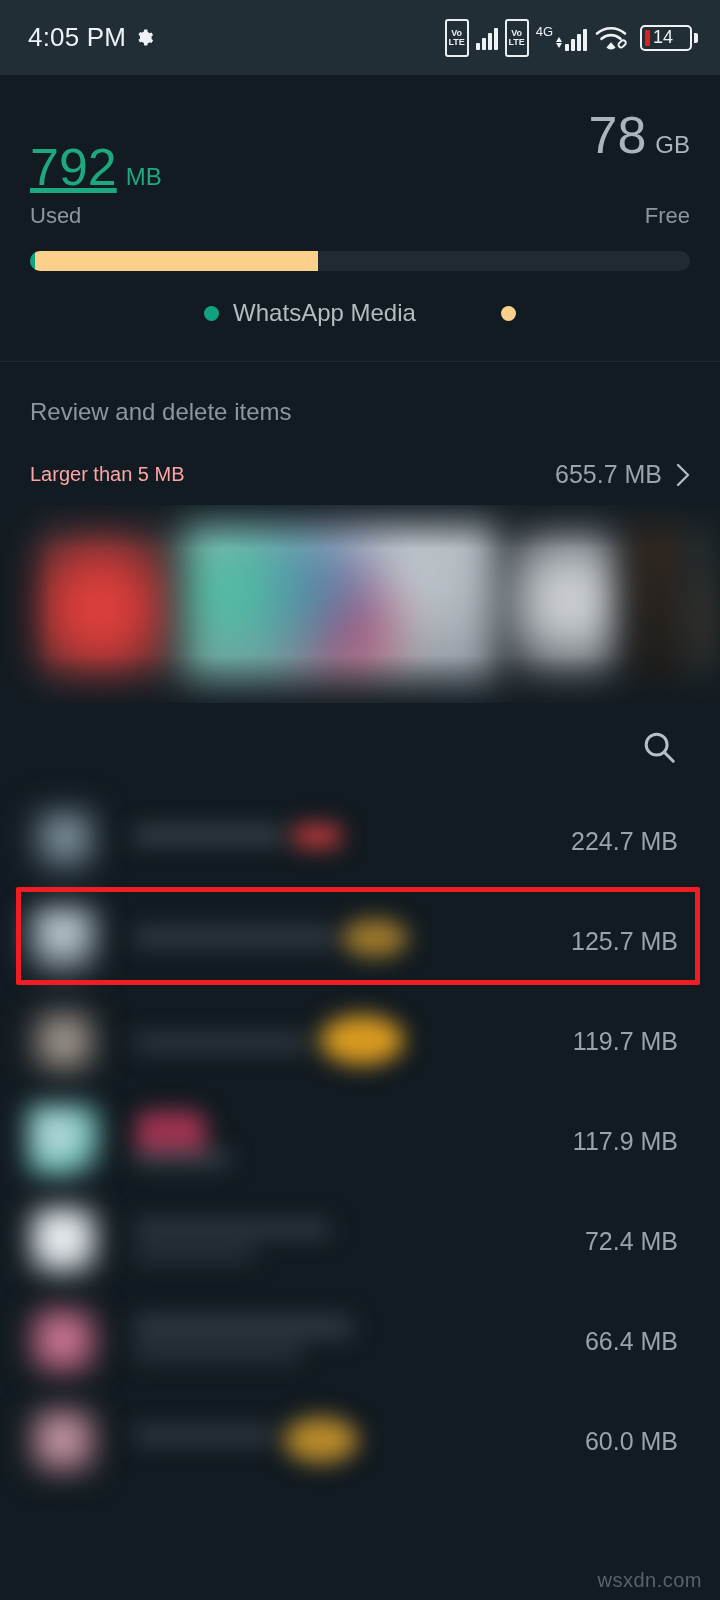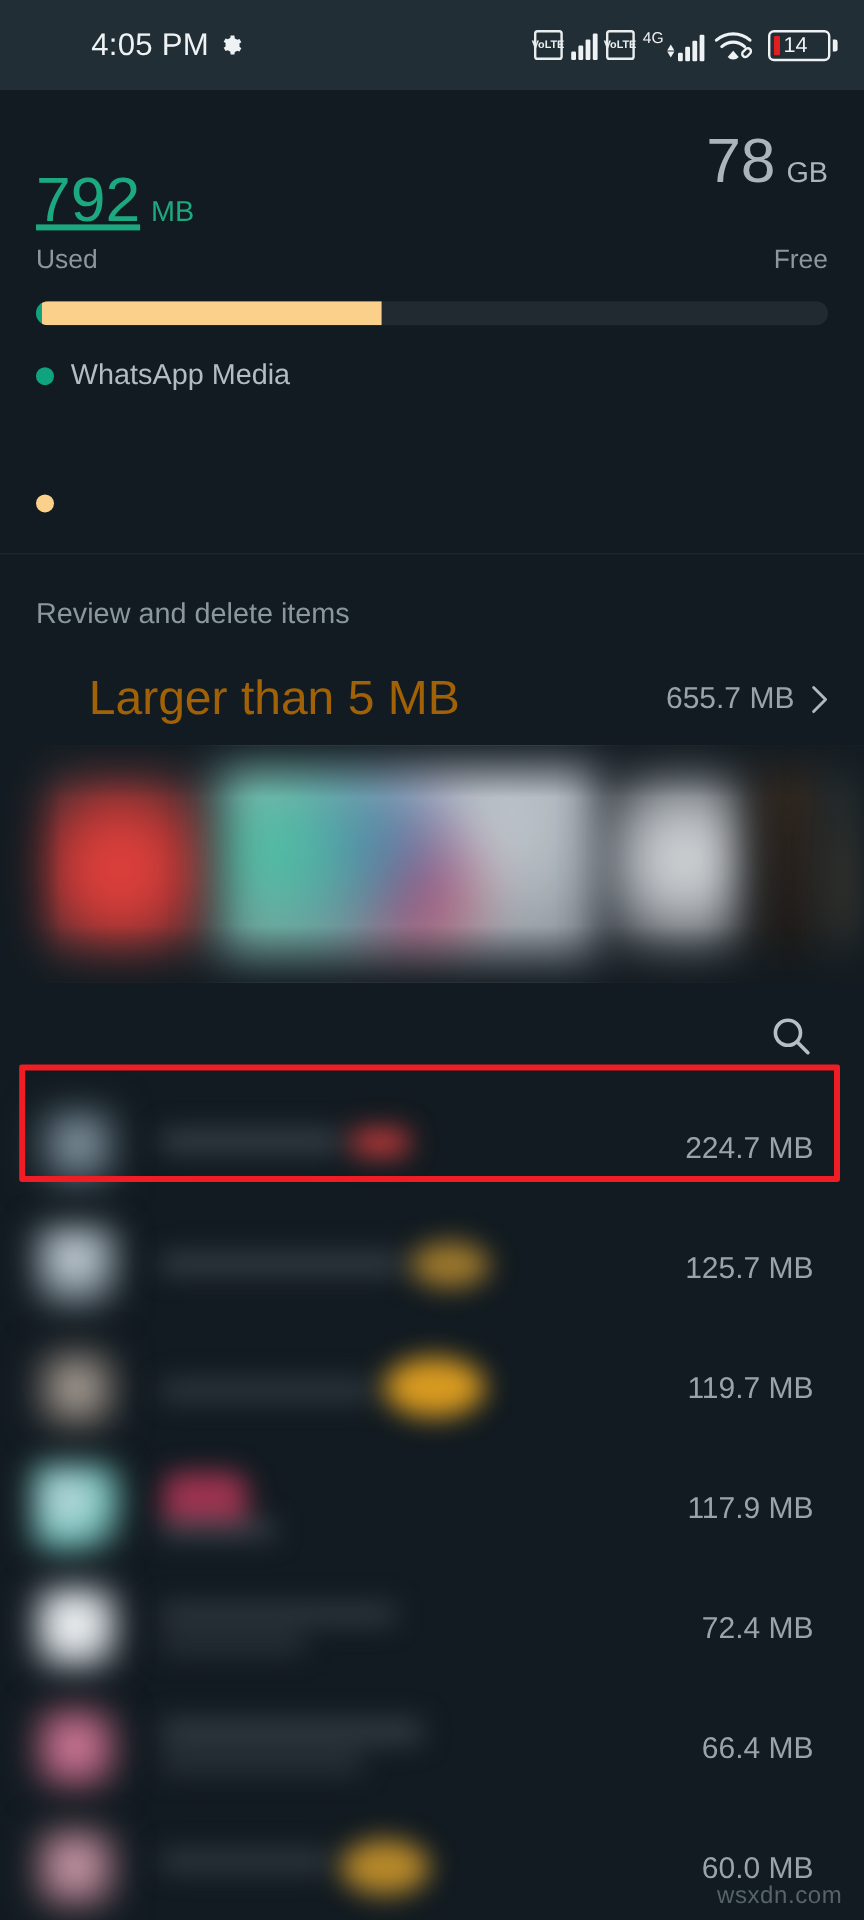--- a/index.html
+++ b/index.html
@@ -10,27 +10,27 @@
     overflow:hidden;
   }
   .screen { position:relative; width:720px; height:1600px; background:#121b21; }
 
   
   .statusbar {
     height:75px; background:#222e35;
     display:flex; align-items:center; justify-content:space-between;
     padding:0 22px 0 28px;
   }
-  .sb-left { display:flex; align-items:center; gap:9px;margin-left:48px; }
+  .sb-left { display:flex; align-items:center; gap:9px; }
   .sb-time { color:#eef2f4; font-size:26px; font-weight:400; letter-spacing:.2px; }
   .sb-gear { width:19px; height:19px; display:block; }
   .sb-right { display:flex; align-items:center; gap:7px; }
   .volte {
     border:2px solid #e9eef0; border-radius:3px;
-    width:24px; height:25px; display:flex; flex-direction:row;
+    width:24px; height:38px; display:flex; flex-direction:column;
     align-items:center; justify-content:center; line-height:1;
   }
   .volte b { font-size:9px; font-weight:700; color:#e9eef0; display:block; }
   .bars { display:flex; align-items:flex-end; gap:2px; height:25px; }
   .bars i { width:4px; background:#eef2f4; display:block; border-radius:1px; }
   .bars i:nth-child(1){height:7px}
   .bars i:nth-child(2){height:12px}
   .bars i:nth-child(3){height:17px}
   .bars i:nth-child(4){height:22px}
   .sig-group { display:flex; align-items:flex-end; gap:3px; }
@@ -74,36 +74,36 @@
 
   .bar-track {
     margin-top:22px; height:20px; background:#212a31;
     border-radius:10px; display:flex; overflow:hidden;
   }
   .seg-media { width:5px; background:#10a37f; }
   .seg-apps { width:283px; background:#fbd08a; }
 
   .legend {
     display:flex; justify-content:center; gap:85px;
-    margin-top:28px; padding-bottom:34px;flex-direction:column;
+    margin-top:28px; padding-bottom:34px;
   }
   .legend-item { display:flex; align-items:center; gap:14px; }
   .legend-dot { width:15px; height:15px; border-radius:50%; display:block; }
   .legend-text { font-size:24px; color:#b3bcc1; }
 
   .divider { height:1px; background:#202a31; }
 
   
   .review { padding:36px 30px 0 30px; }
   .review-head { font-size:24px; color:#8b979e; }
   .larger-row {
     display:flex; justify-content:space-between; align-items:center;
     margin-top:34px;
   }
-  .larger-label { font-size:40px; color:#a16207;margin-left:44px; }
+  .larger-label { font-size:20px; color:#fca5a5; }
   .larger-right { display:flex; align-items:center; gap:14px; }
   .larger-size { font-size:25px; color:#99a3a9; }
   .chev { width:14px; height:24px; }
 
   
   .thumbstrip {
     margin-top:16px; height:198px; position:relative; overflow:hidden;
     display:flex; gap:4px; padding:0 28px;
   }
   .th { flex:0 0 auto; height:198px; border-radius:3px; filter:blur(19px); opacity:.92; }

